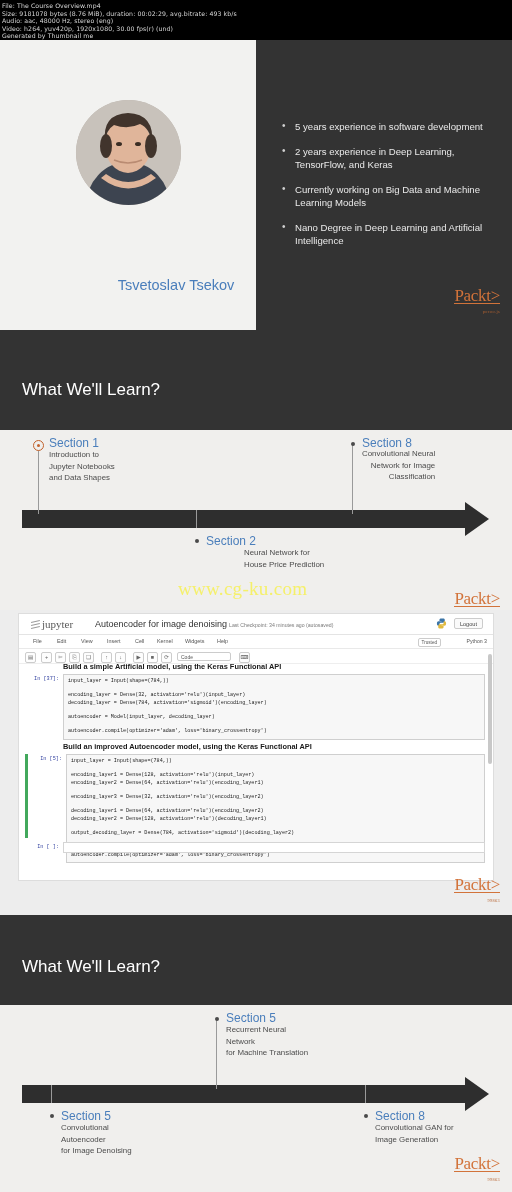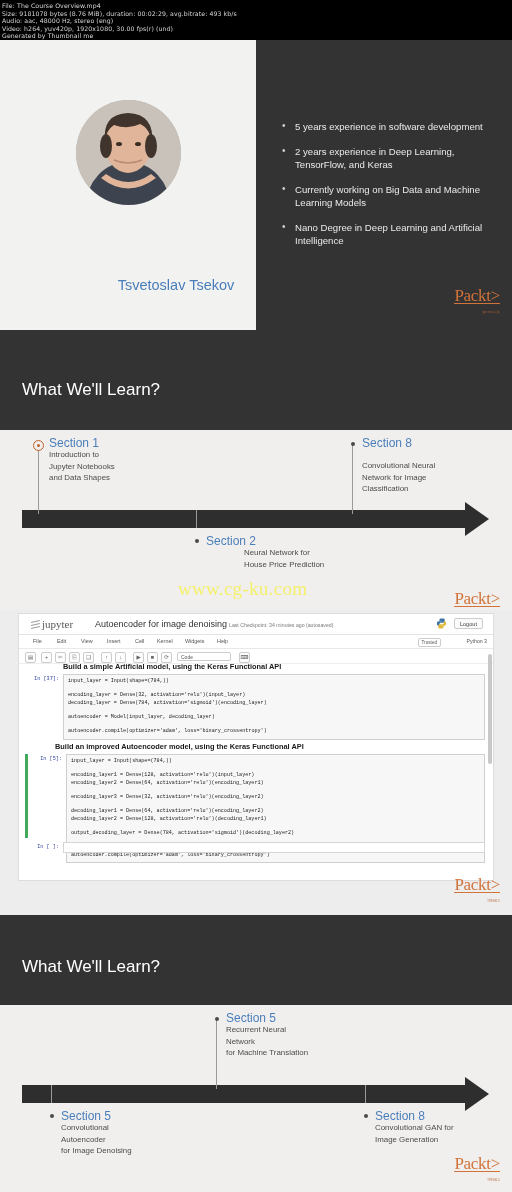--- a/index.html
+++ b/index.html
@@ -148,21 +148,21 @@
       <div class="sec-title" style="left:11px;top:-8px;">Section 1</div>
       <div class="sec-body" style="left:11px;top:5px;white-space:pre;">Introduction to
 Jupyter Notebooks
 and Data Shapes</div>
     </div>
 
     <div class="node" style="left:352px;top:14px;">
       <div class="stem" style="height:70px;"></div>
       <div class="dot" style="top:-2px;"></div>
       <div class="sec-title" style="left:10px;top:-8px;">Section 8</div>
-      <div class="sec-body" style="left:10px;top:16px;white-space:pre;">Convolutional Neural
+      <div class="sec-body" style="left:10px;top:4px;white-space:pre;text-align:right;">Convolutional Neural
 Network for Image
 Classification</div>
     </div>
 
     <div class="node" style="left:196px;top:98px;">
       <div class="stem" style="height:18px;top:-18px;"></div>
       <div class="dot" style="top:11px;"></div>
       <div class="sec-title" style="left:10px;top:6px;">Section 2</div>
       <div class="sec-body" style="left:10px;top:19px;white-space:pre;margin-left:38px;">Neural Network for
 House Price Prediction</div>
@@ -230,21 +230,21 @@
         <div class="src">input_layer = Input(shape=(784,))
 
 encoding_layer = Dense(32, activation='relu')(input_layer)
 decoding_layer = Dense(784, activation='sigmoid')(encoding_layer)
 
 autoencoder = Model(input_layer, decoding_layer)
 
 autoencoder.compile(optimizer='adam', loss='binary_crossentropy')</div>
       </div>
 
-      <div class="md-h" style="left:36px;top:128px;">Build an improved Autoencoder model, using the Keras Functional API</div>
+      <div class="md-h" style="left:44px;top:128px;">Build an improved Autoencoder model, using the Keras Functional API</div>
 
       <div class="cell sel-cell" style="left:6px;top:140px;right:8px;height:84px;">
         <div class="prompt">In [5]:</div>
         <div class="src">input_layer = Input(shape=(784,))
 
 encoding_layer1 = Dense(128, activation='relu')(input_layer)
 encoding_layer2 = Dense(64, activation='relu')(encoding_layer1)
 
 encoding_layer3 = Dense(32, activation='relu')(encoding_layer2)
 

